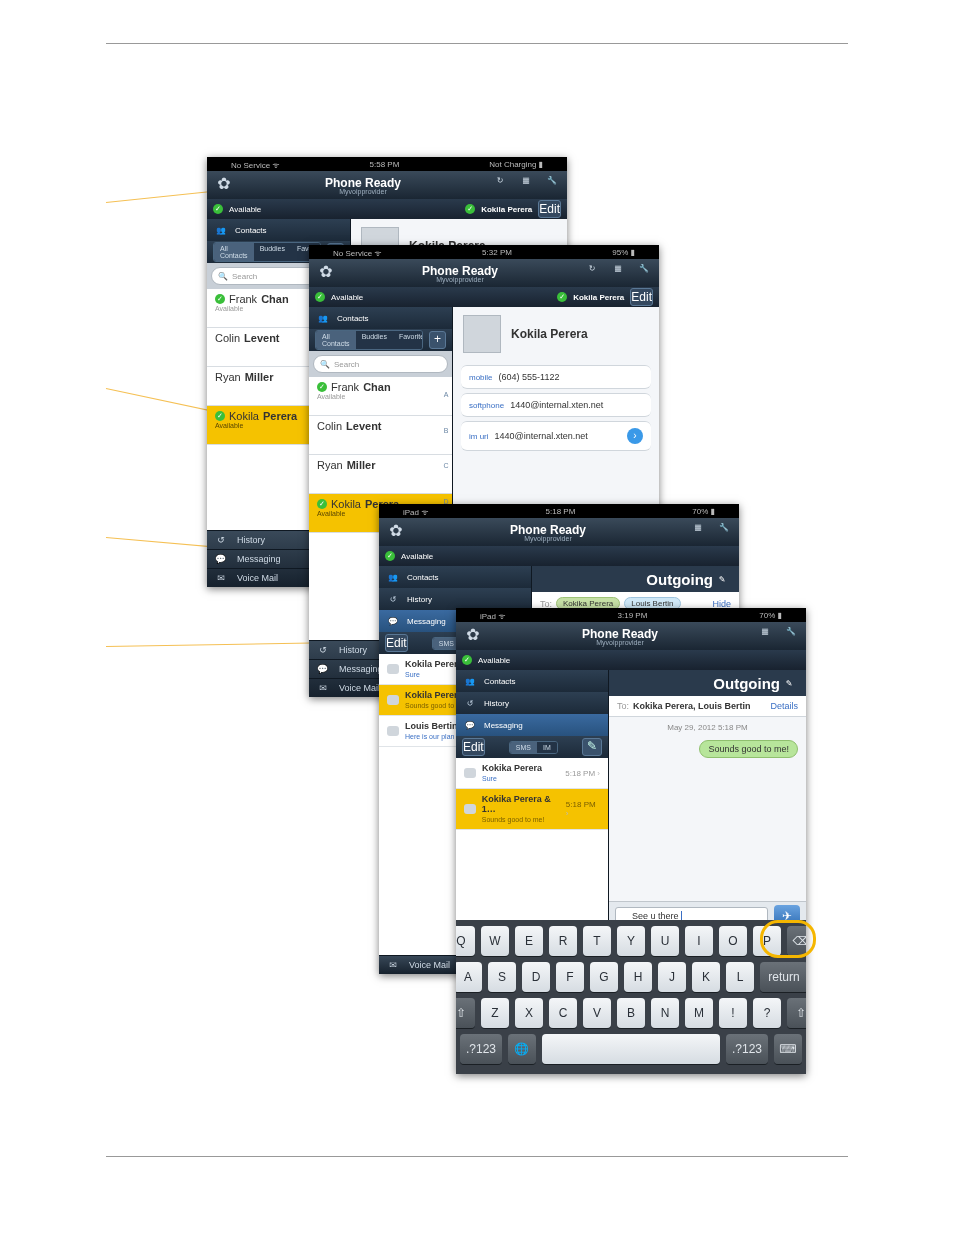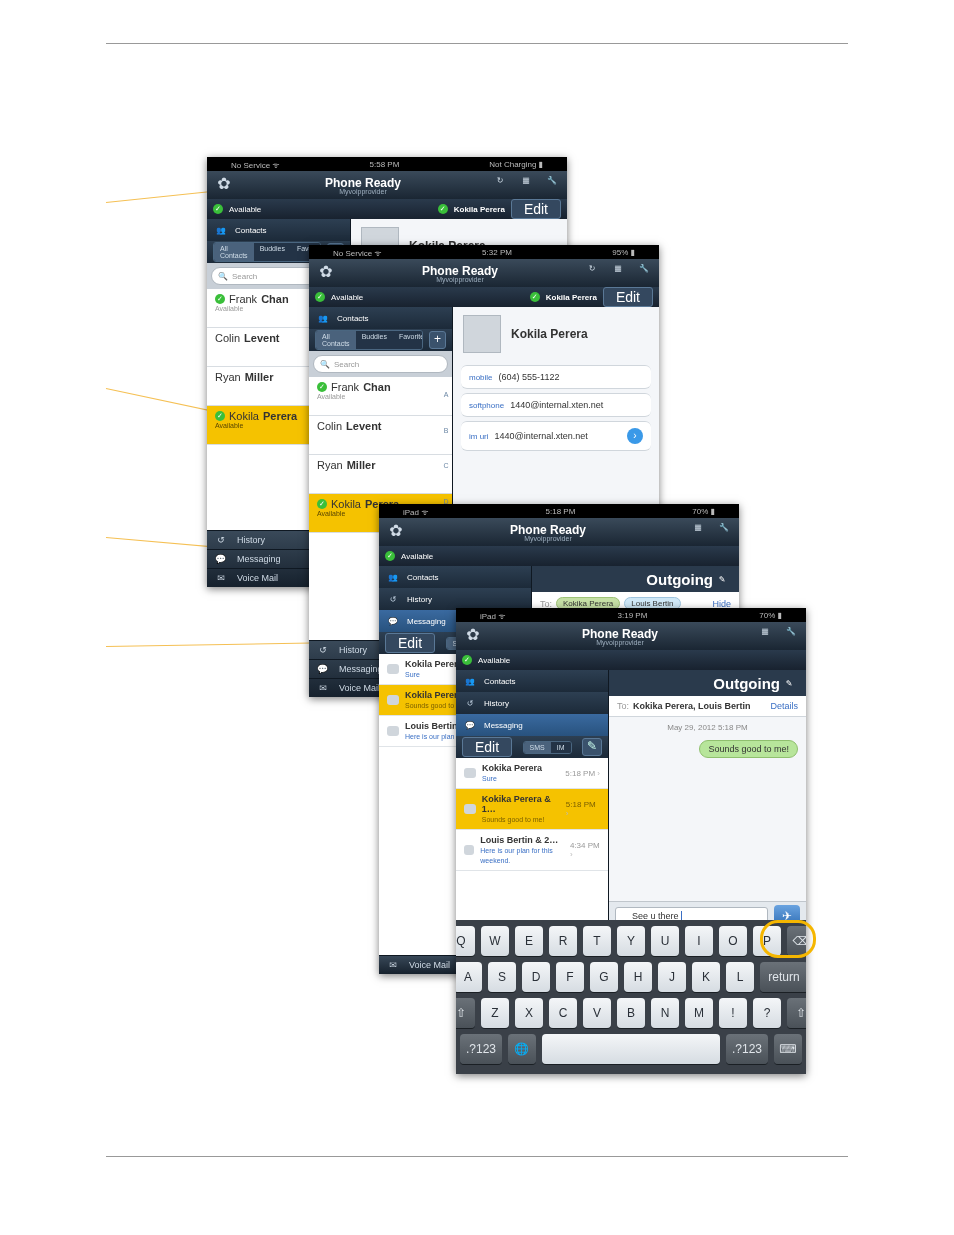--- a/index.html
+++ b/index.html
@@ -18,21 +18,21 @@
   .hdr .logo{width:22px;height:22px;color:#d0dbe6;font-size:16px;text-align:center}
   .hdr .title{font-weight:bold;font-size:12px}
   .hdr .sub{font-size:7px;color:#9fb0c0;display:block;font-weight:normal;text-align:center;margin-top:-2px}
   .hdr .icons{display:flex;gap:8px;align-items:center}
   .hdr .icn{width:18px;height:18px;color:#cfdbe6;text-align:center}
 
   
   .pres{height:20px;background:linear-gradient(#2a3a4c,#18222f);display:flex;justify-content:space-between;align-items:center;padding:0 6px;color:#fff}
   .pres .left,.pres .right{display:flex;align-items:center;gap:6px}
   .dot{width:10px;height:10px;border-radius:5px;background:#3abf3a;display:inline-block;font-size:7px;text-align:center;color:#fff;line-height:10px}
-  .editbtn{background:#34485f;border:1px solid #5a7896;border-radius:3px;padding:1px 12px;font-size:14px;color:#fff}
+  .editbtn{background:#34485f;border:1px solid #5a7896;border-radius:3px;padding:1px 0;font-size:12px;color:#fff}
 
   
   .nav{height:22px;background:linear-gradient(#2d3f52,#1c2a39);display:flex;align-items:center;padding:0 6px;color:#fff;gap:6px}
   .nav.seg{justify-content:space-between}
   .nav .navicn{width:16px;text-align:center;color:#c0d0e0}
   .seggrp{display:flex;border:1px solid #4a6680;border-radius:3px;overflow:hidden}
   .seggrp span{padding:2px 6px;background:#233346;font-size:7px;color:#d0dde8}
   .seggrp span.act{background:#4a627c}
   .addbtn{width:18px;height:16px;background:#3a526c;border:1px solid #5a7896;border-radius:3px;text-align:center;line-height:14px;color:#fff;font-size:12px}
 
@@ -491,27 +491,20 @@
                 <div><span class="tn">Kokika Perera</span><br><span class="tsub">Sure</span></div>
               </div>
               <span class="tt"><span>5:18 PM</span> <span class="chev">›</span></span>
             </div>
           <div class="trow sel">
               <div class="l">
                 <span class="tbub"></span>
                 <div><span class="tn">Kokika Perera &amp; 1…</span><br><span class="tsub">Sounds good to me!</span></div>
               </div>
               <span class="tt"><span>5:18 PM</span> <span class="chev">›</span></span>
-            </div>
-          <div class="trow">
-              <div class="l">
-                <span class="tbub"></span>
-                <div><span class="tn">Louis Bertin &amp; 2…</span><br><span class="tsub">Here is our plan for this weekend.</span></div>
-              </div>
-              <span class="tt"><span>4:34 PM</span> <span class="chev">›</span></span>
             </div>
         </div>
       </div>
       <div class="msgpane" style="flex:1;position:relative">
         <div class="msghdr">
           <span class="icn"></span>
           <span class="ttl">Outgoing</span>
           <span class="icn">✎</span>
         </div>
         <div class="to">

